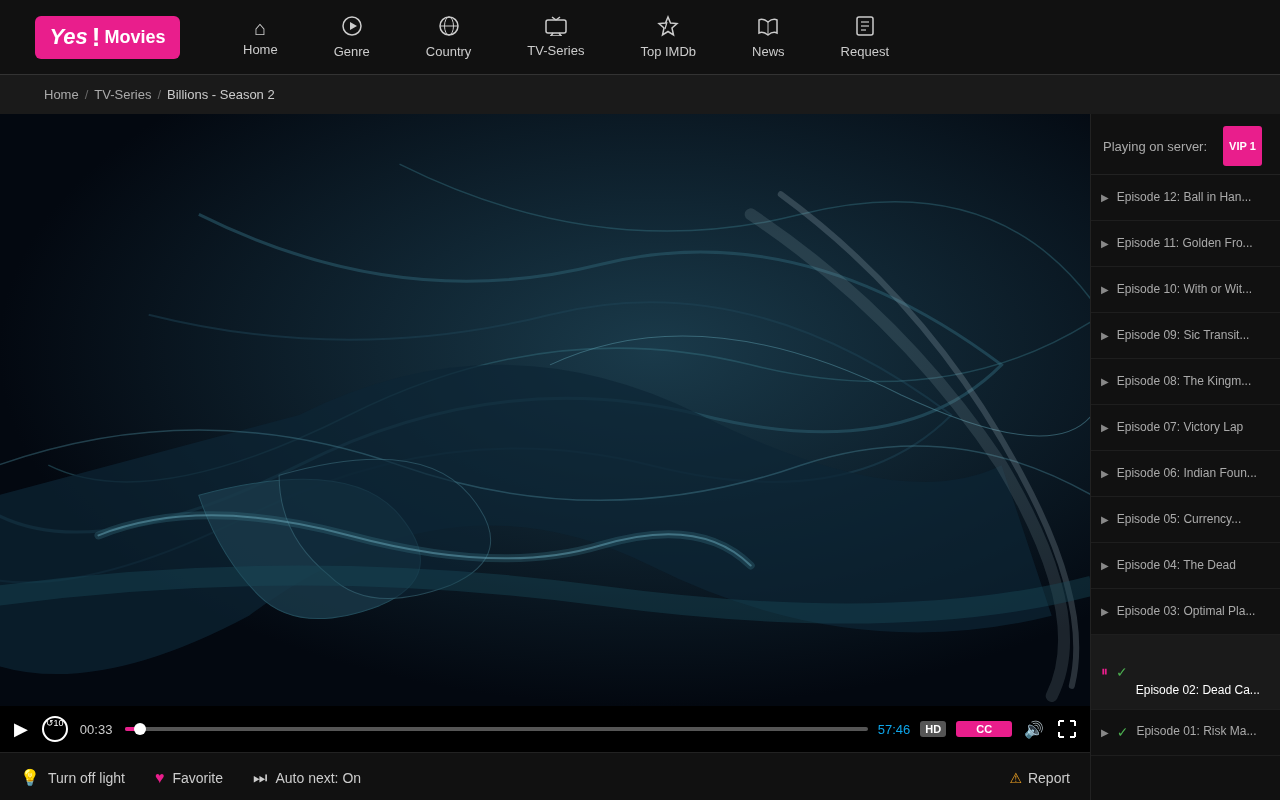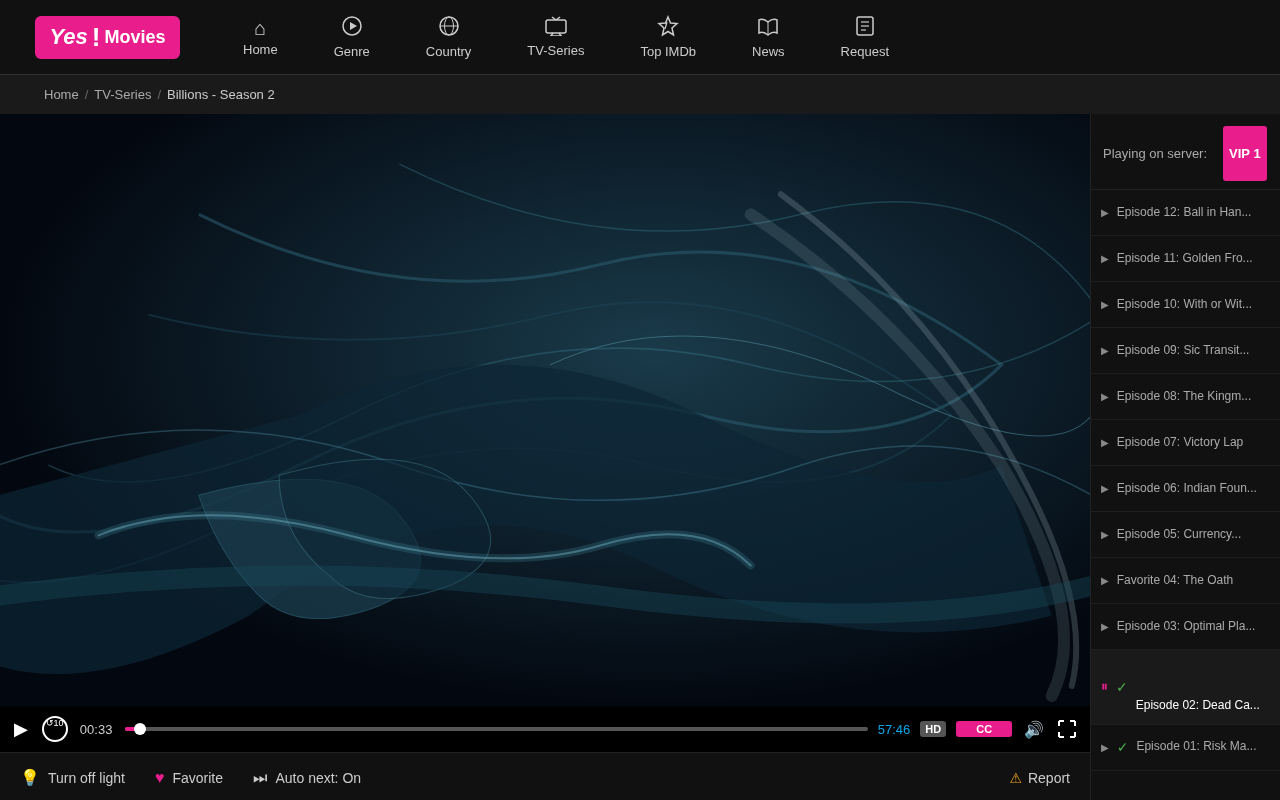--- a/index.html
+++ b/index.html
@@ -250,23 +250,23 @@
       display: flex;
       align-items: center;
       gap: 16px;
       font-size: 13px;
       color: #aaa;
       border-bottom: 1px solid #222;
     }
     .vip-badge {
       background: #e91e8c;
       color: #fff;
-      font-size: 13px;
+      font-size: 11px;
       font-weight: 700;
-      padding: 20px 6px;
+      padding: 14px 6px;
       border-radius: 3px;
     }
 
     .episode-item {
       display: flex;
       align-items: center;
       padding: 10px 10px;
       border-bottom: 1px solid #1e1e1e;
       cursor: pointer;
       font-size: 12px;
@@ -497,21 +497,21 @@
         <div class="episode-item">
           <span class="play-tri">▶</span>
           <span class="ep-title">Episode 06: Indian Foun...</span>
         </div>
         <div class="episode-item">
           <span class="play-tri">▶</span>
           <span class="ep-title">Episode 05: Currency...</span>
         </div>
         <div class="episode-item">
           <span class="play-tri">▶</span>
-          <span class="ep-title">Favorite 04: The Oath</span>
+          <span class="ep-title">Episode 04: The Dead</span>
         </div>
         <div class="episode-item">
           <span class="play-tri">▶</span>
           <span class="ep-title">Episode 03: Optimal Pla...</span>
         </div>
         <div class="episode-item active">
           <span class="pause-icon">⏸</span>
                 <span class="check-icon">✓</span>
           <span class="ep-title">Episode 02: Dead Ca...</span>
         </div>

